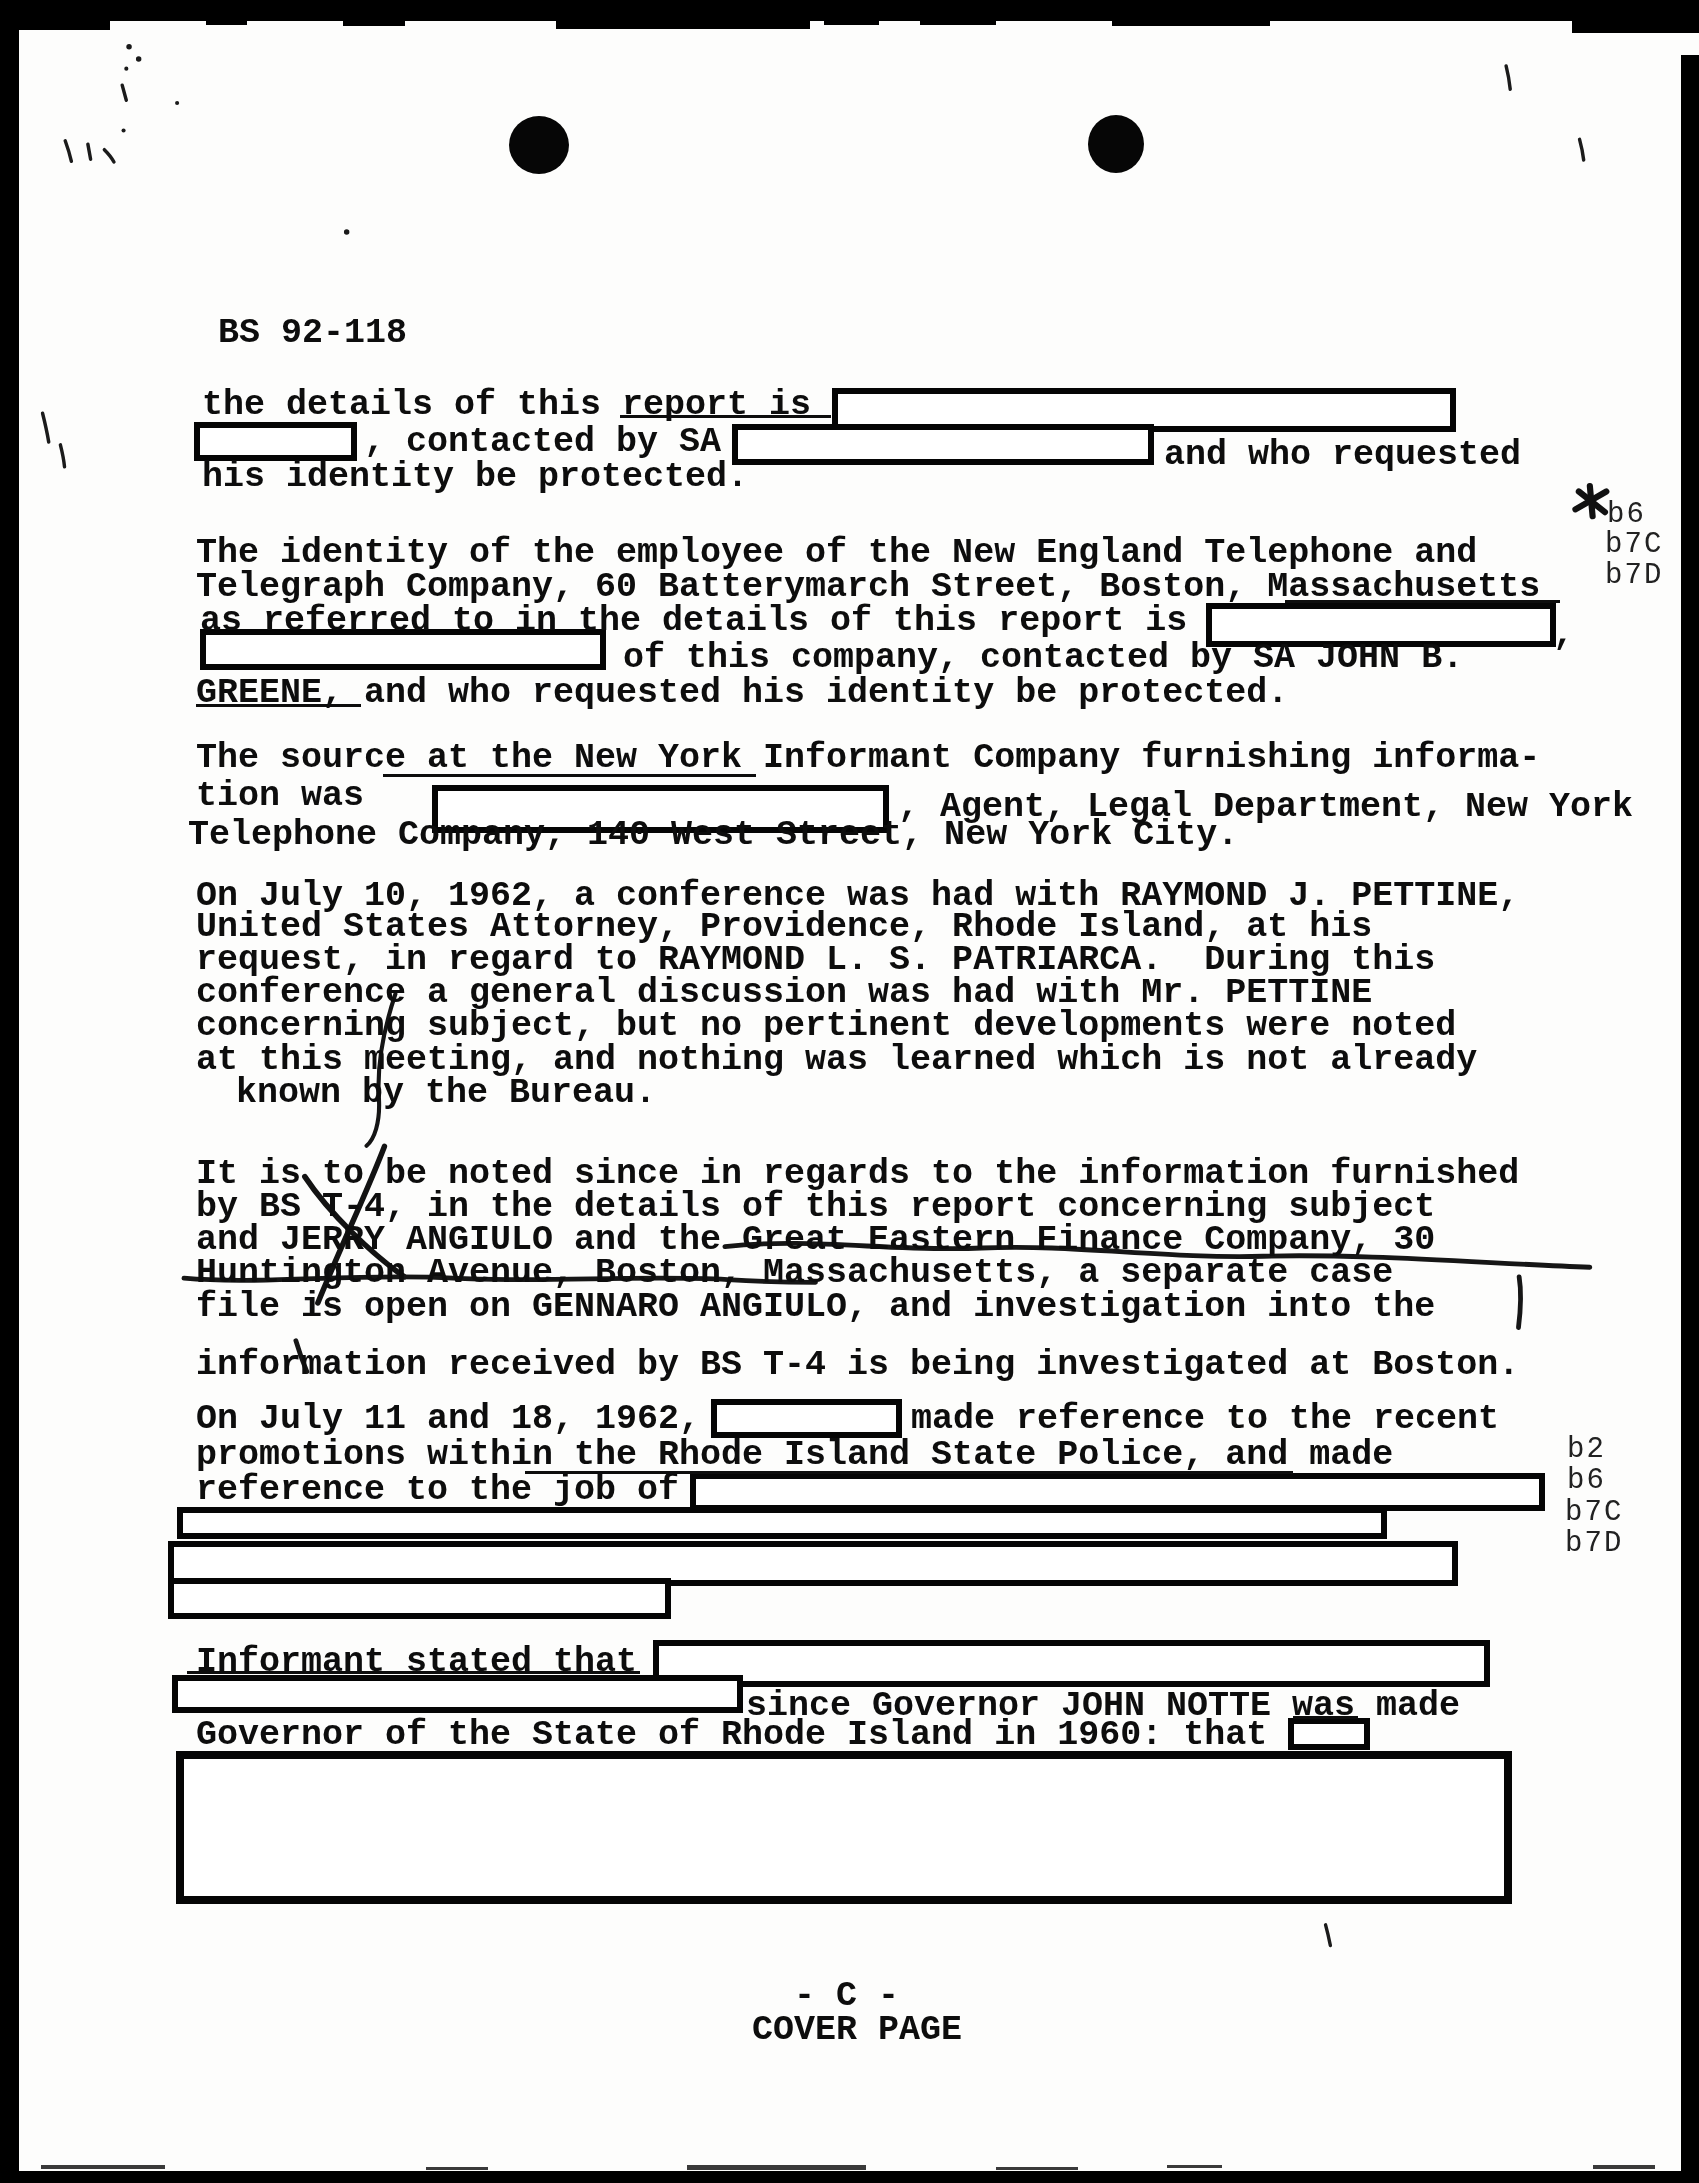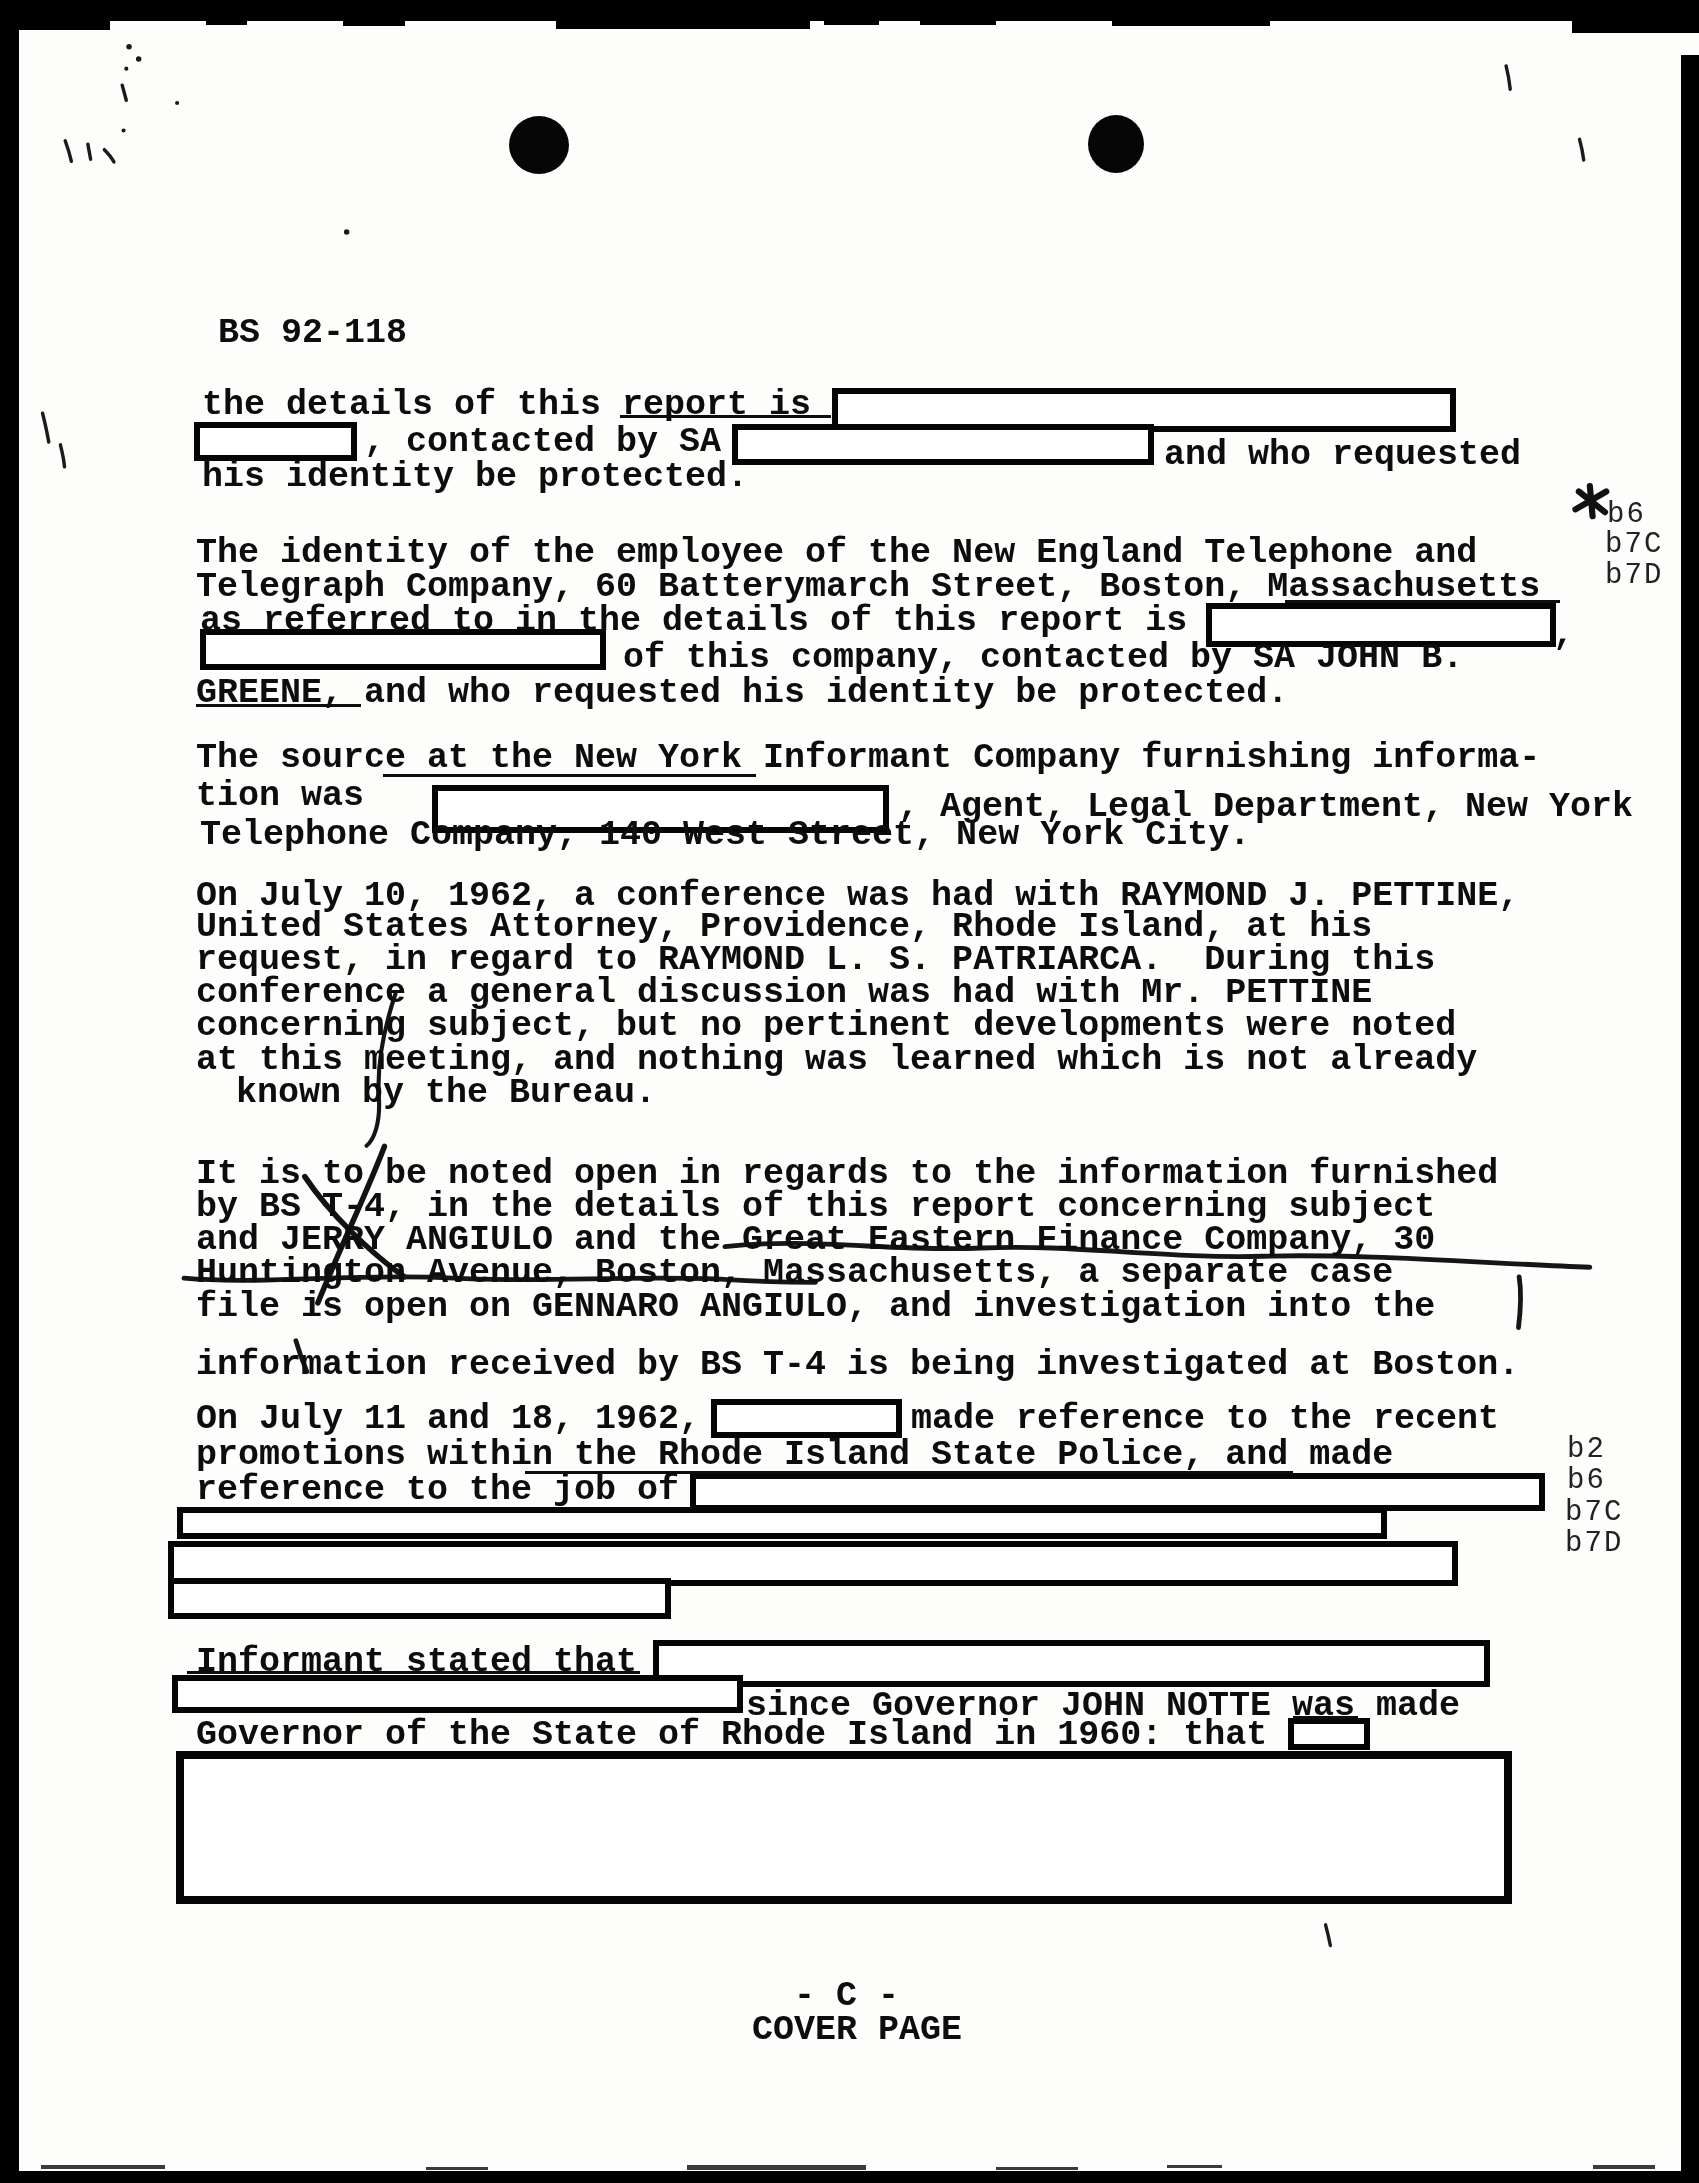--- a/index.html
+++ b/index.html
@@ -113,29 +113,29 @@
     <div class="tl" style="left: 202px; top: 460px;">his identity be protected.</div>
     <div class="tl" style="left: 196px; top: 536px;">The identity of the employee of the New England Telephone and</div>
     <div class="tl" style="left: 196px; top: 570px;">Telegraph Company, 60 Batterymarch Street, Boston, Massachusetts</div>
     <div class="tl" style="left: 200px; top: 604px;">as referred to in the details of this report is</div>
     <div class="tl" style="left: 1553px; top: 618px;">,</div>
     <div class="tl" style="left: 623px; top: 641px;">of this company, contacted by SA JOHN B.</div>
     <div class="tl" style="left: 196px; top: 676px;">GREENE, and who requested his identity be protected.</div>
     <div class="tl" style="left: 196px; top: 741px;">The source at the New York Informant Company furnishing informa-</div>
     <div class="tl" style="left: 196px; top: 779px;">tion was</div>
     <div class="tl" style="left: 898px; top: 790px;">, Agent, Legal Department, New York</div>
-    <div class="tl" style="left: 200px; top: 818px;">Telephone Company, 140 West Street, New York City.</div>
+    <div class="tl" style="left: 188px; top: 818px;">Telephone Company, 140 West Street, New York City.</div>
     <div class="tl" style="left: 196px; top: 879px;">On July 10, 1962, a conference was had with RAYMOND J. PETTINE,</div>
     <div class="tl" style="left: 196px; top: 910px;">United States Attorney, Providence, Rhode Island, at his</div>
     <div class="tl" style="left: 196px; top: 943px;">request, in regard to RAYMOND L. S. PATRIARCA.  During this</div>
     <div class="tl" style="left: 196px; top: 976px;">conference a general discussion was had with Mr. PETTINE</div>
     <div class="tl" style="left: 196px; top: 1009px;">concerning subject, but no pertinent developments were noted</div>
     <div class="tl" style="left: 196px; top: 1043px;">at this meeting, and nothing was learned which is not already</div>
     <div class="tl" style="left: 196px; top: 1076px; margin-left: 40px;">known by the Bureau.</div>
-    <div class="tl" style="left: 196px; top: 1157px;">It is to be noted open in regards to the information furnished</div>
+    <div class="tl" style="left: 196px; top: 1157px;">It is to be noted since in regards to the information furnished</div>
     <div class="tl" style="left: 196px; top: 1190px;">by BS T-4, in the details of this report concerning subject</div>
     <div class="tl" style="left: 196px; top: 1223px;">and JERRY ANGIULO and the Great Eastern Finance Company, 30</div>
     <div class="tl" style="left: 196px; top: 1256px;">Huntington Avenue, Boston, Massachusetts, a separate case</div>
     <div class="tl" style="left: 196px; top: 1290px;">file is open on GENNARO ANGIULO, and investigation into the</div>
     <div class="tl" style="left: 196px; top: 1324px; margin-top: 24px;">information received by BS T-4 is being investigated at Boston.</div>
     <div class="tl" style="left: 196px; top: 1402px;">On July 11 and 18, 1962,</div>
     <div class="tl" style="left: 911px; top: 1402px;">made reference to the recent</div>
     <div class="tl" style="left: 196px; top: 1438px;">promotions within the Rhode Island State Police, and made</div>
     <div class="tl" style="left: 196px; top: 1473px;">reference to the job of</div>
     <div class="tl" style="left: 196px; top: 1645px;">Informant stated that</div>

